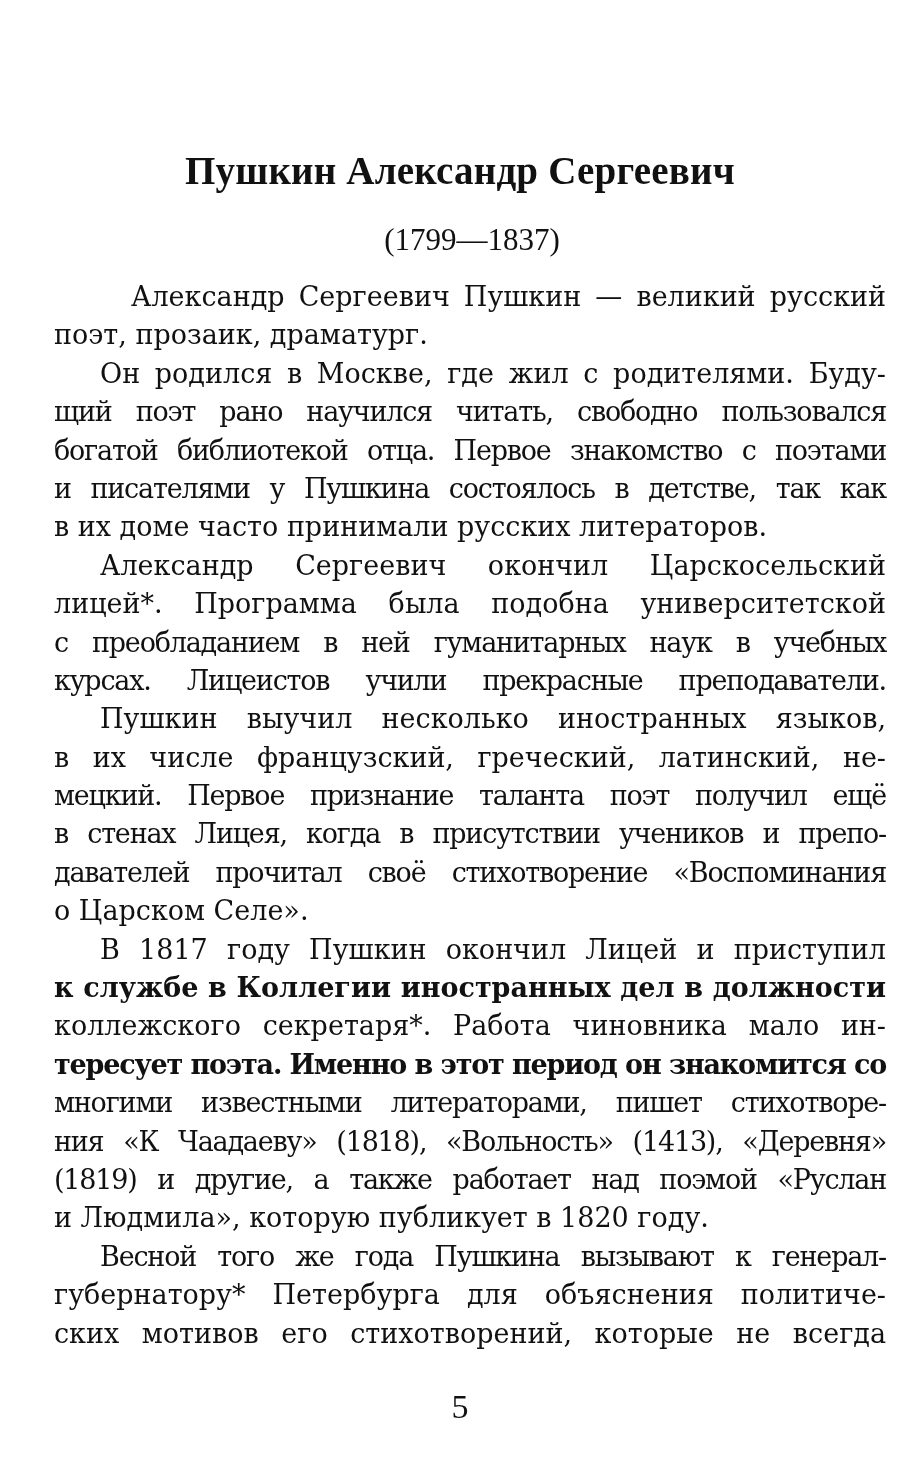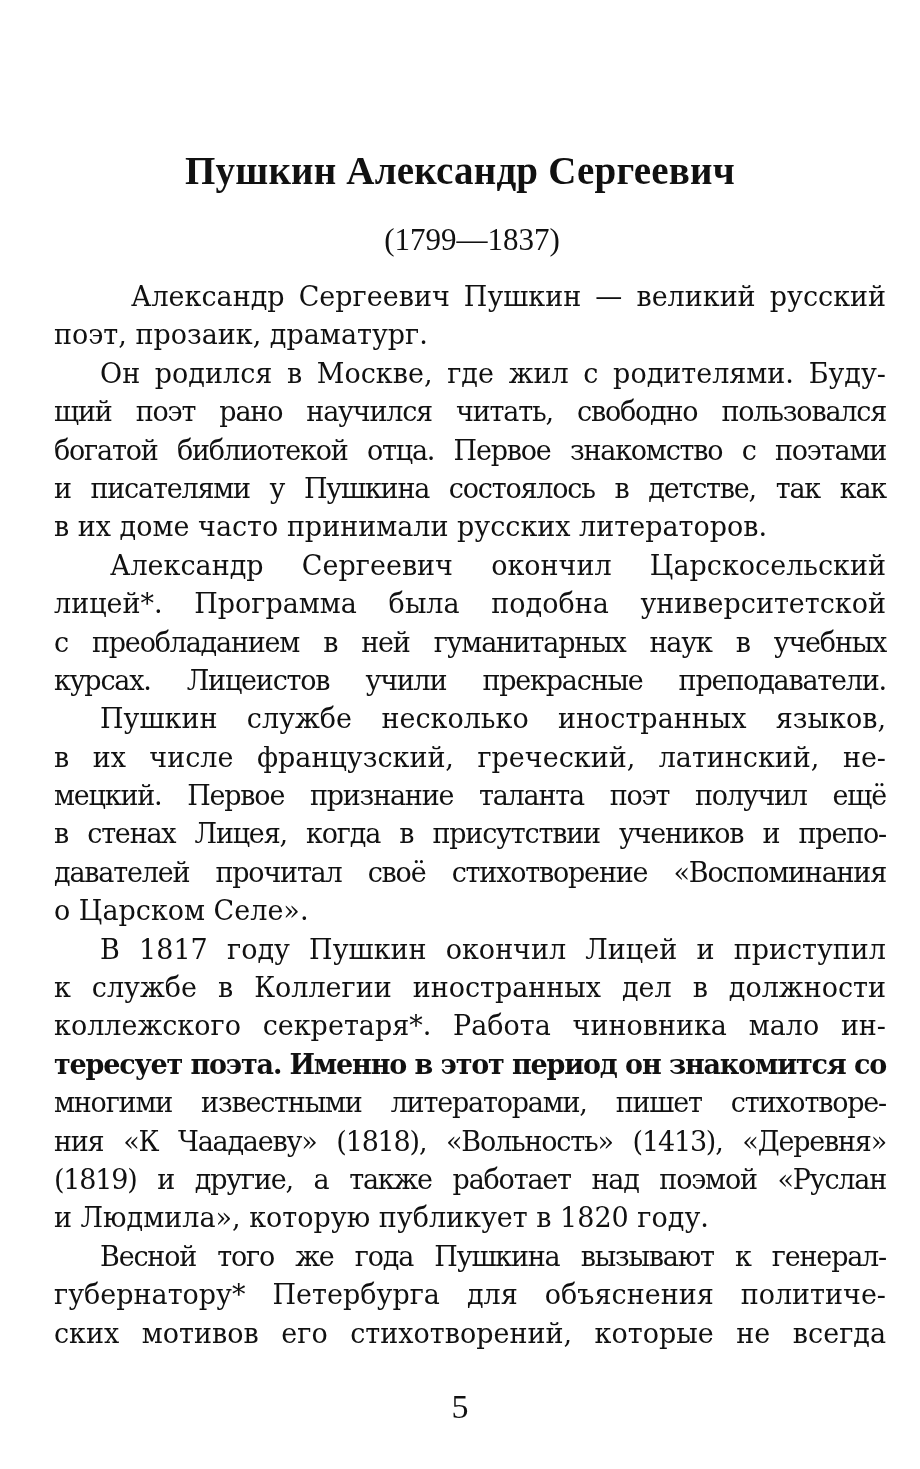--- a/index.html
+++ b/index.html
@@ -50,38 +50,38 @@
 
     <div>
       <div class="line indent"><span style="white-space: nowrap; letter-spacing: normal;">Он родился в Москве, где жил с родителями. Буду-</span></div>
       <div class="line cond"><span style="white-space: nowrap; letter-spacing: -1.2px;">щий поэт рано научился читать, свободно пользовался</span></div>
       <div class="line cond"><span style="white-space: nowrap; letter-spacing: -1.2px;">богатой библиотекой отца. Первое знакомство с поэтами</span></div>
       <div class="line cond"><span style="white-space: nowrap; letter-spacing: -1.2px;">и писателями у Пушкина состоялось в детстве, так как</span></div>
       <div class="line last"><span style="white-space: nowrap; letter-spacing: normal;">в их доме часто принимали русских литераторов.</span></div>
     </div>
 
     <div>
-      <div class="line indent"><span style="white-space: nowrap; letter-spacing: normal; margin-left: 10px;">Александр Сергеевич окончил Царскосельский</span></div>
+      <div class="line indent"><span style="white-space: nowrap; letter-spacing: normal;">Александр Сергеевич окончил Царскосельский</span></div>
       <div class="line"><span style="white-space: nowrap; letter-spacing: normal;">лицей*. Программа была подобна университетской</span></div>
       <div class="line cond"><span style="white-space: nowrap; letter-spacing: -1.2px;">с преобладанием в ней гуманитарных наук в учебных</span></div>
       <div class="line cond"><span style="white-space: nowrap; letter-spacing: -1.2px;">курсах. Лицеистов учили прекрасные преподаватели.</span></div>
     </div>
 
     <div>
-      <div class="line indent"><span style="white-space: nowrap; letter-spacing: normal;">Пушкин службе несколько иностранных языков,</span></div>
+      <div class="line indent"><span style="white-space: nowrap; letter-spacing: normal;">Пушкин выучил несколько иностранных языков,</span></div>
       <div class="line"><span style="white-space: nowrap; letter-spacing: normal;">в их числе французский, греческий, латинский, не-</span></div>
       <div class="line cond"><span style="white-space: nowrap; letter-spacing: -1.2px;">мецкий. Первое признание таланта поэт получил ещё</span></div>
       <div class="line cond"><span style="white-space: nowrap; letter-spacing: -1.2px;">в стенах Лицея, когда в присутствии учеников и препо-</span></div>
       <div class="line cond"><span style="white-space: nowrap; letter-spacing: -1.2px;">давателей прочитал своё стихотворение «Воспоминания</span></div>
       <div class="line last"><span style="white-space: nowrap; letter-spacing: normal;">о Царском Селе».</span></div>
     </div>
 
     <div>
       <div class="line indent"><span style="white-space: nowrap; letter-spacing: normal;">В 1817 году Пушкин окончил Лицей и приступил</span></div>
-      <div class="line"><span style="white-space: nowrap; letter-spacing: normal;">к службе в Коллегии иностранных дел в должности</span></div>
+      <div class="line"><span style="white-space: nowrap; letter-spacing: normal; font-weight: bold;">к службе в Коллегии иностранных дел в должности</span></div>
       <div class="line"><span style="white-space: nowrap; letter-spacing: normal;">коллежского секретаря*. Работа чиновника мало ин-</span></div>
       <div class="line cond"><span style="white-space: nowrap; letter-spacing: -1.2px; font-weight: bold;">тересует поэта. Именно в этот период он знакомится со</span></div>
       <div class="line cond"><span style="white-space: nowrap; letter-spacing: -1.2px;">многими известными литераторами, пишет стихотворе-</span></div>
       <div class="line cond"><span style="white-space: nowrap; letter-spacing: -1.2px;">ния «К Чаадаеву» (1818), «Вольность» (1413), «Деревня»</span></div>
       <div class="line cond"><span style="white-space: nowrap; letter-spacing: -1.2px;">(1819) и другие, а также работает над поэмой «Руслан</span></div>
       <div class="line last"><span style="white-space: nowrap; letter-spacing: normal;">и Людмила», которую публикует в 1820 году.</span></div>
     </div>
 
     <div>
       <div class="line indent cond"><span style="white-space: nowrap; letter-spacing: -1.2px;">Весной того же года Пушкина вызывают к генерал-</span></div>

